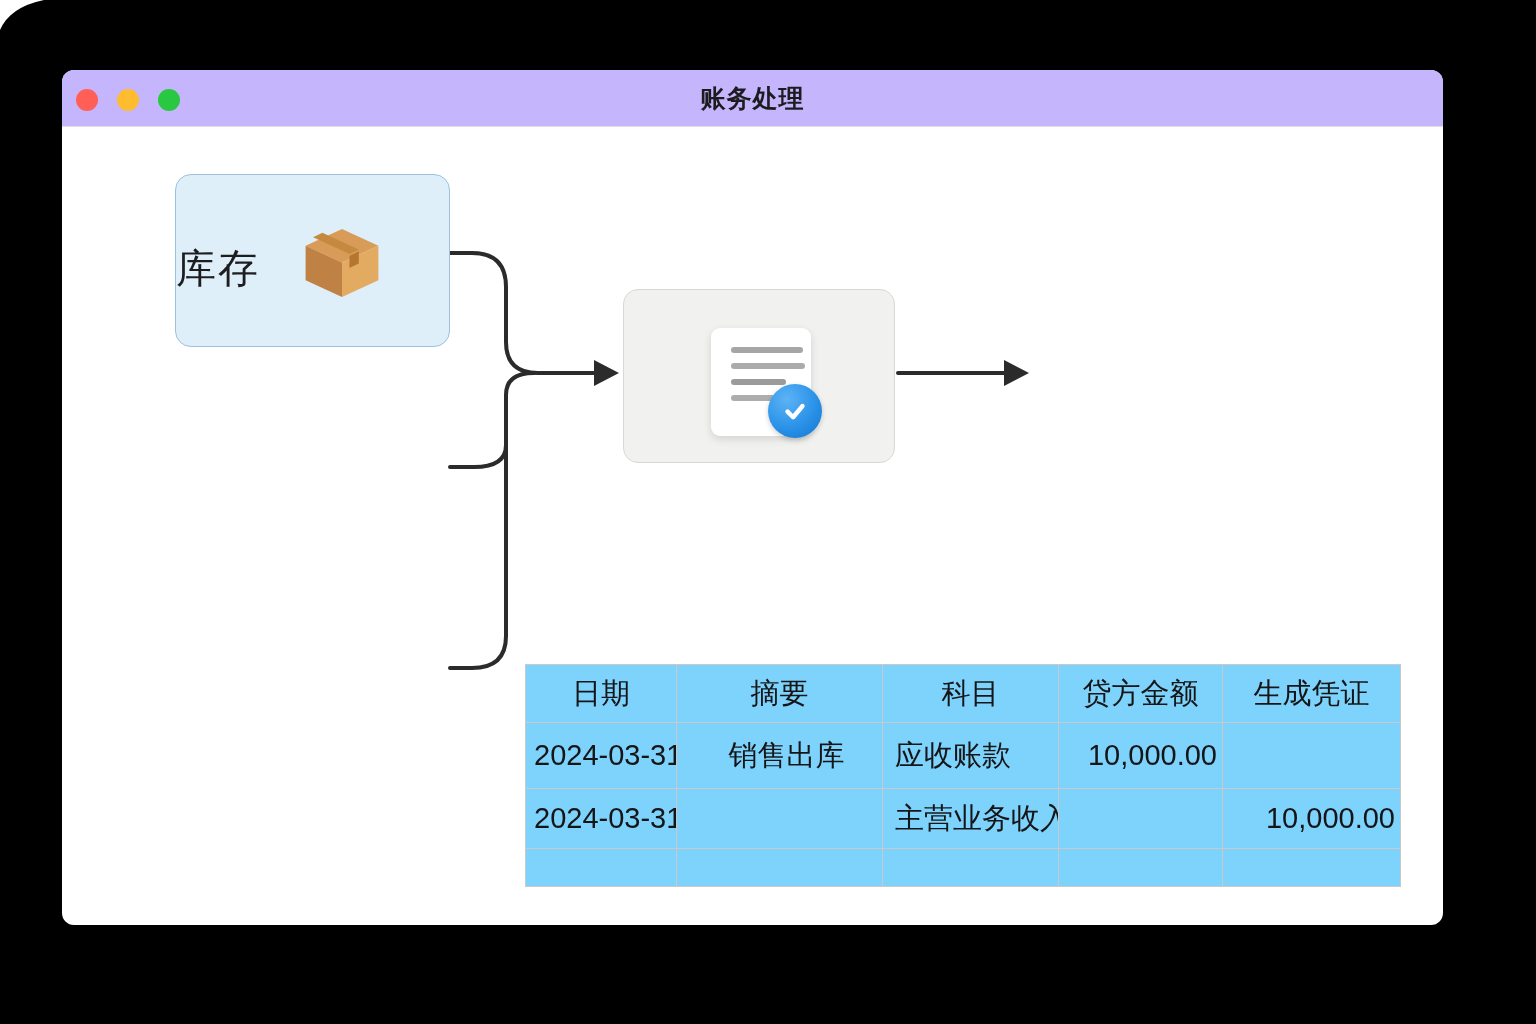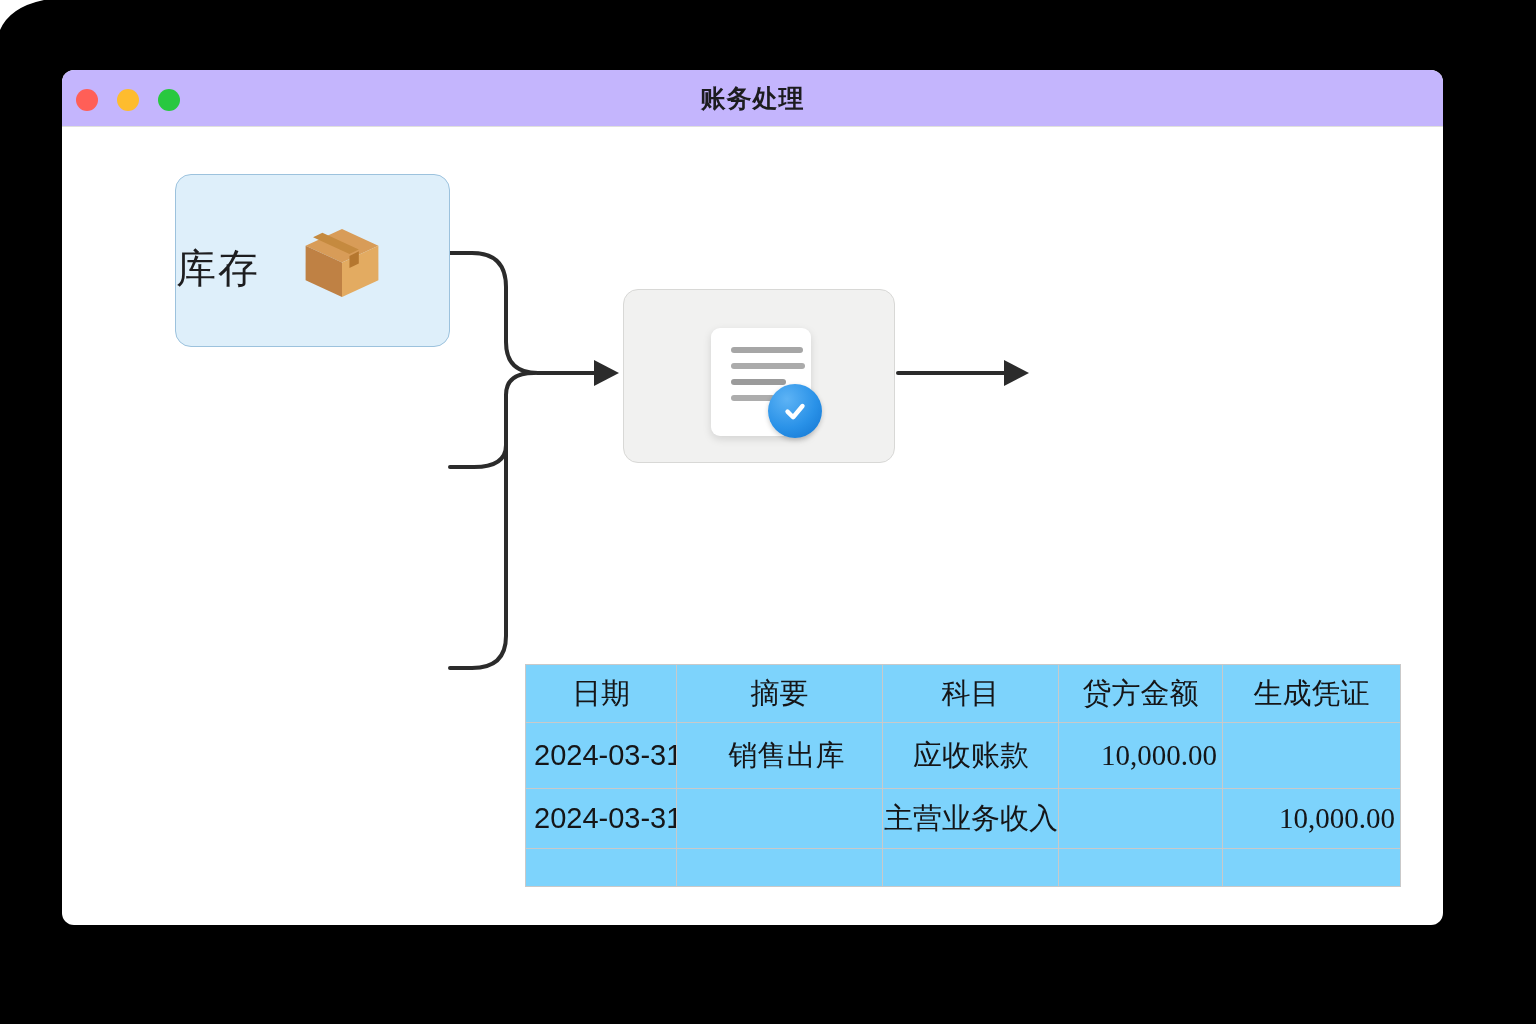--- a/index.html
+++ b/index.html
@@ -76,22 +76,22 @@
   table.journal { position:absolute; left:463px; top:594px; width:875px; table-layout:fixed;
                   border-collapse:collapse; font-size:29px; color:#151517; background:#7dd3fc; }
   .journal th, .journal td { border:1px solid #c9c9c9; white-space:nowrap; overflow:hidden; font-weight:400; }
   .journal thead tr { height:58px; }
   .journal tr.r1 { height:66px; }
   .journal tr.r2 { height:60px; }
   .journal tr.r3 { height:38px; }
   .journal th { text-align:center; }
   .c-date { text-align:right; padding-left:8px; }
   .c-text { text-align:center; padding-left:14px; }
-  .c-acct { text-align:center; padding-left:1px; }
-  .c-num  { text-align:right; padding-right:5px;font-family:Liberation Serif, serif; }
+  .c-acct { text-align:left; padding-left:12px; }
+  .c-num  { text-align:right; padding-right:5px; }
 </style>
 </head>
 <body>
 
 <div class="stage">
 
   <svg class="corner-sliver" width="60" height="40">
     <path d="M0,0 H44 Q10,7 0,30 Z" fill="#ffffff"></path>
   </svg>
 

